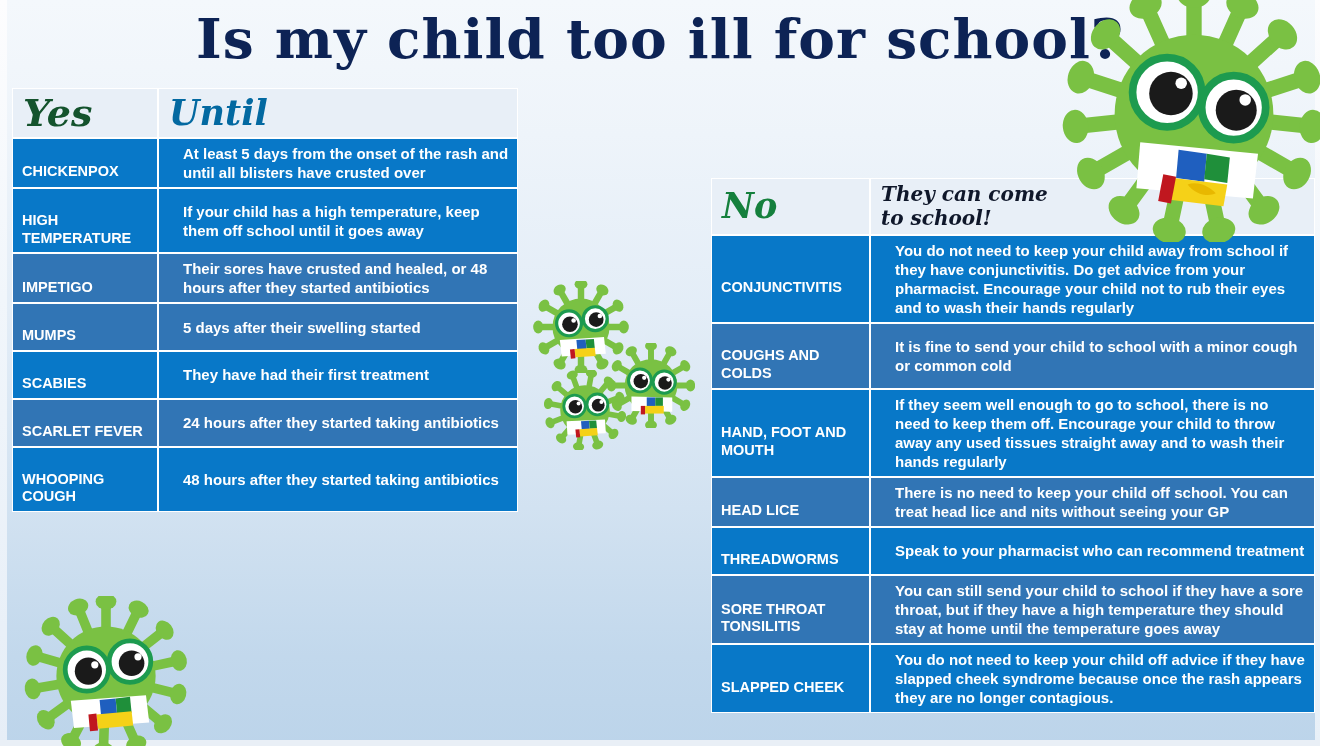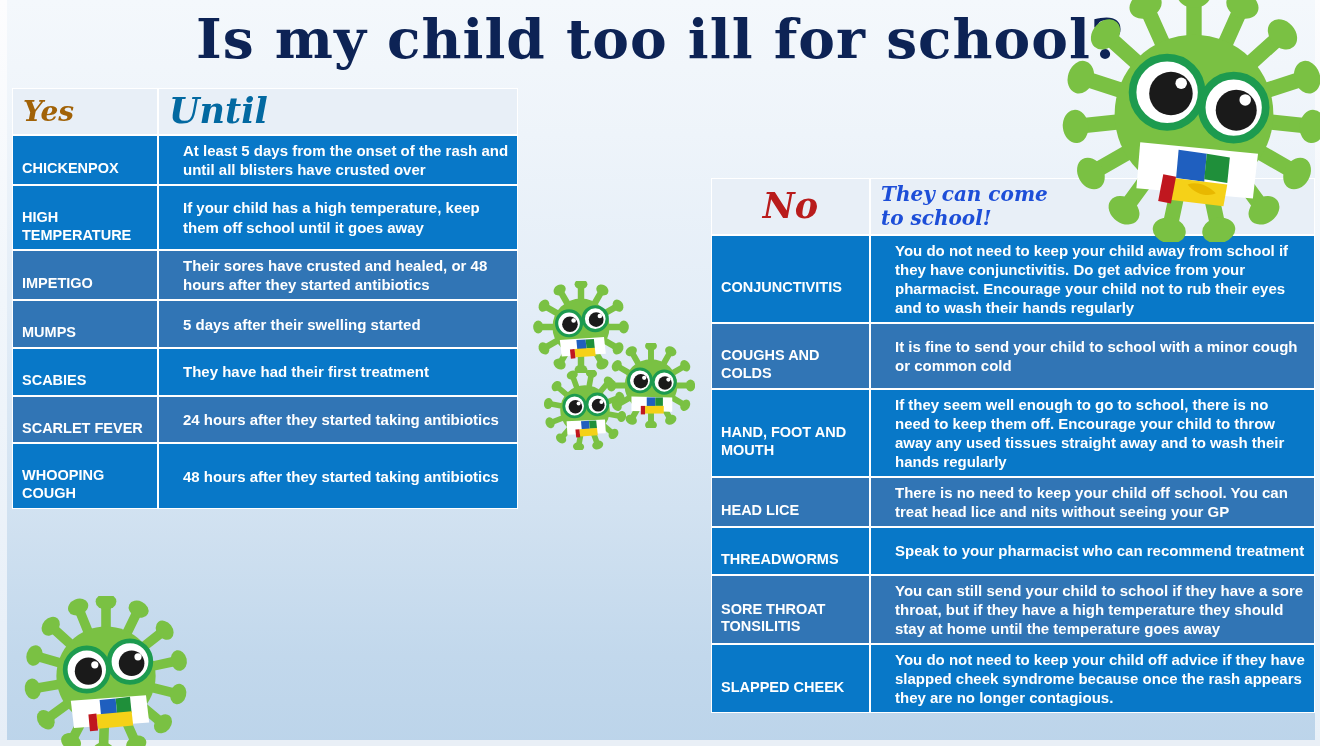--- a/index.html
+++ b/index.html
@@ -29,36 +29,36 @@
   .tbl{position:absolute;z-index:5;border-collapse:separate;border-spacing:0;}
   .tbl .hdr-cell{
     background:#e8eff7;
     border:1px solid #ffffff;
     vertical-align:middle;
     padding:4px 10px;
   }
   .tbl .hdr-yes{
     font-family:"DejaVu Serif", serif;
     font-style:italic;font-weight:700;
-    font-size:28px;color:#a16207;line-height:1.05;
+    font-size:38px;color:#14532d;line-height:1.05;
   }
   .tbl .hdr-until{
     font-family:"DejaVu Serif", serif;
     font-style:italic;font-weight:700;
     font-size:35px;color:#0369a1;line-height:1.05;
   }
   .tbl .hdr-no{
     font-family:"DejaVu Serif", serif;
     font-style:italic;font-weight:700;
-    font-size:35px;color:#b91c1c;line-height:1.05;text-align:center;
+    font-size:35px;color:#15803d;line-height:1.05;
   }
   .tbl .hdr-sub{
     font-family:"DejaVu Serif", serif;
     font-style:italic;font-weight:700;
-    font-size:20px;color:#1d4ed8;line-height:1.18;
+    font-size:20px;color:#0f172a;line-height:1.18;
   }
   .tbl td.lbl, .tbl td.txt{
     color:#ffffff;font-weight:700;
     border:1px solid #ffffff;
     vertical-align:middle;
   }
   .tbl td.lbl{font-size:14.5px;line-height:1.22;padding:23px 0 5px 9px;}
   .tbl td.txt{font-size:15px;line-height:1.27;padding:5px 8px 5px 24px;}
   .odd td.lbl,.odd td.txt{background:#0878c8;}
   .even td.lbl,.even td.txt{background:#3175b5;}

